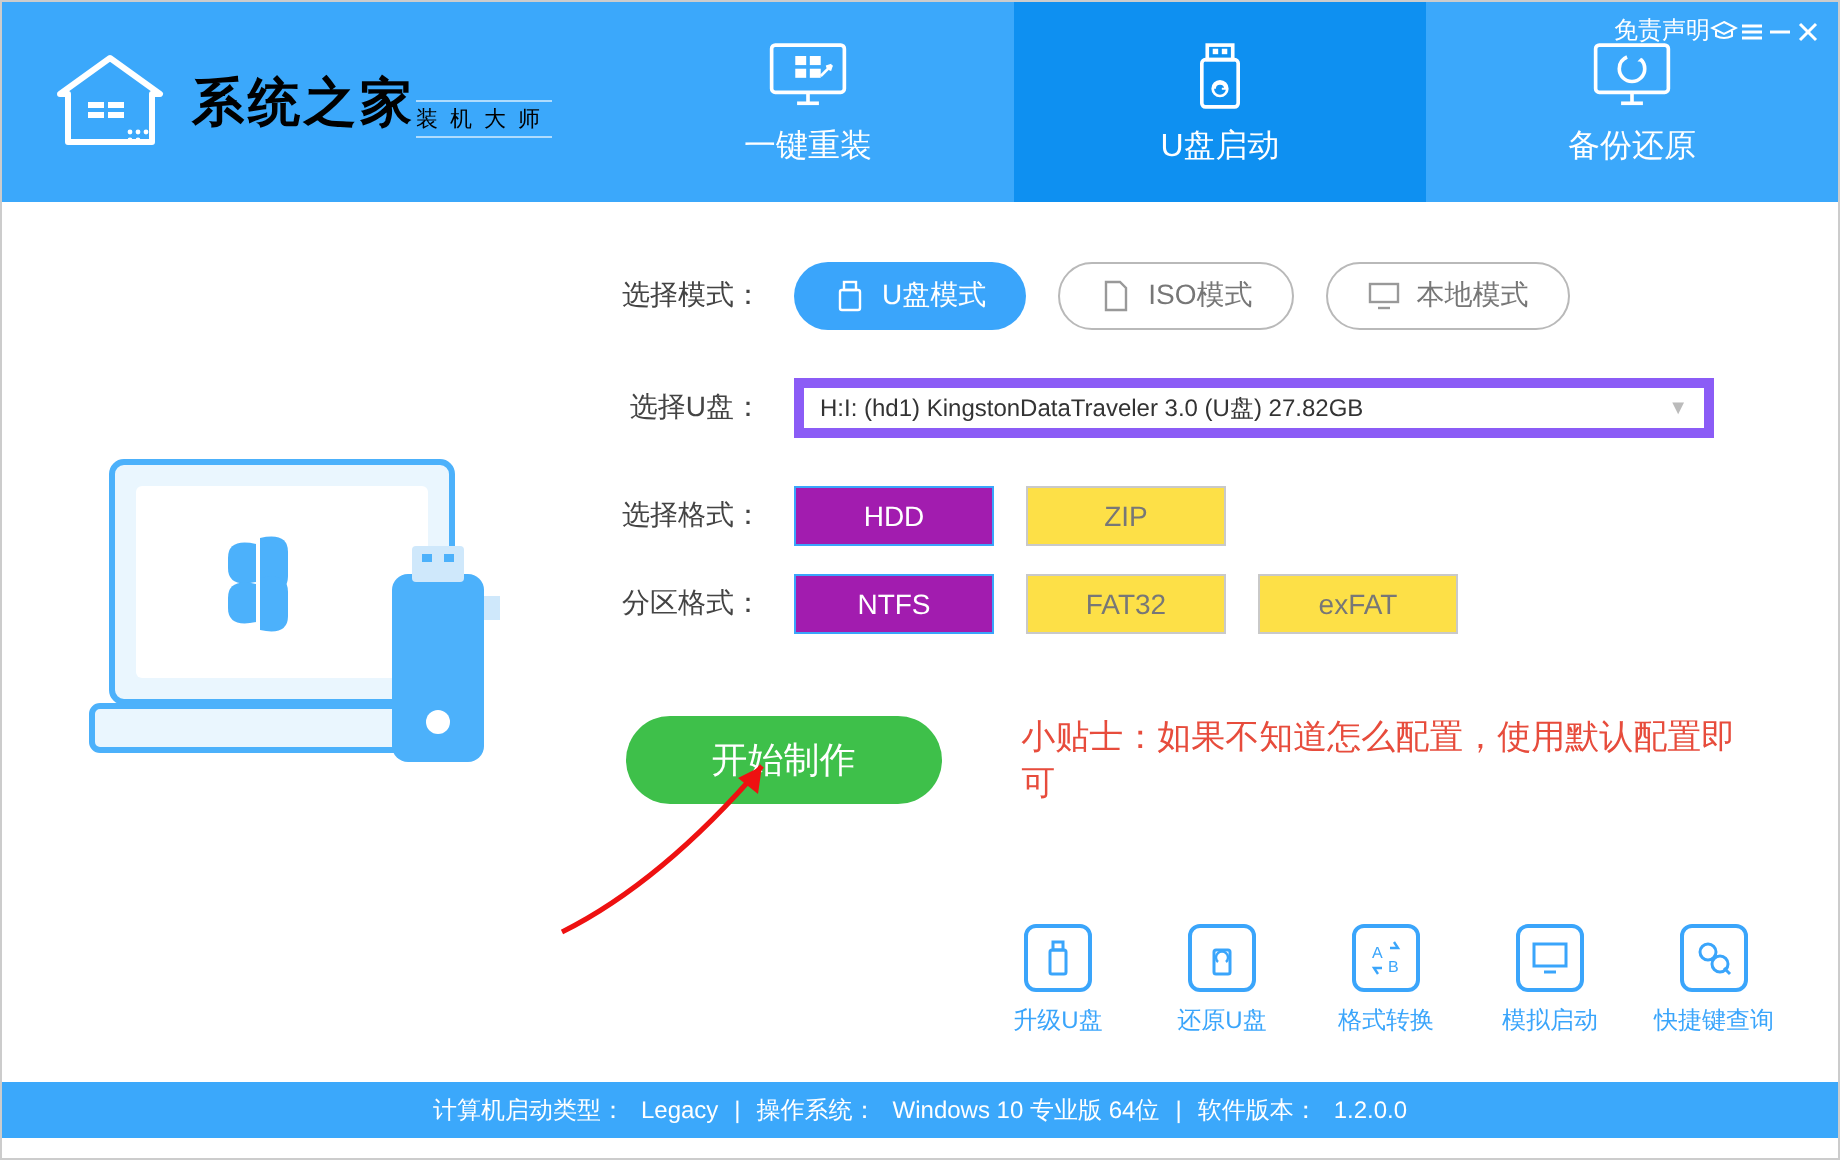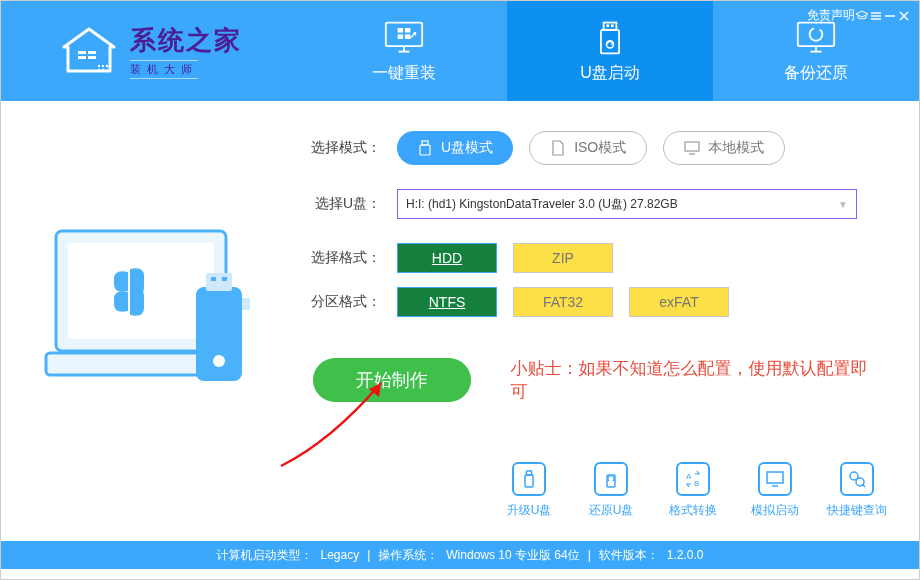--- a/index.html
+++ b/index.html
@@ -2,21 +2,21 @@
 <html><head>
 <meta charset="utf-8">
 <style>
 * { margin: 0; padding: 0; box-sizing: border-box; font-family: "Microsoft YaHei", Arial, sans-serif; }
 body { width: 920px; height: 580px; overflow: hidden; background: #fff; border: 1px solid #ccc; }
 
 
 .header { height: 100px; background: #3ba8fb; display: flex; position: relative; }
 .logo-area { width: 300px; display: flex; align-items: center; justify-content: center; gap: 12px; }
 .logo-icon { width: 58px; height: 48px; }
-.logo-text-wrap { color: #4c1d95; display: flex; flex-direction: column; align-items: flex-start; }
+.logo-text-wrap { color: #000000; display: flex; flex-direction: row; align-items: flex-end; }
 .logo-title { font-size: 26px; font-weight: 700; letter-spacing: 2px; }
 .logo-sub { font-size: 11px; letter-spacing: 6px; border-top: 1px solid rgba(255,255,255,.6); border-bottom: 1px solid rgba(255,255,255,.6); padding: 1px 0; margin-top: 2px; }
 
 .tabs { flex: 1; display: flex; }
 .tab { flex: 1; display: flex; flex-direction: column; align-items: center; justify-content: center; gap: 6px; color: #fff; cursor: pointer; position: relative; }
 .tab.active { background: #0e90f1; }
 .tab-icon { width: 40px; height: 38px; display: flex; align-items: center; justify-content: center; }
 .tab-label { font-size: 16px; }
 
 .win-controls { position: absolute; top: 6px; right: 8px; display: flex; align-items: center; color: #fff; font-size: 12px; }
@@ -30,26 +30,26 @@
 
 .panel { flex: 1; padding: 30px 40px 0 0; }
 .row { display: flex; align-items: center; margin-bottom: 24px; }
 .row-label { width: 80px; font-size: 14px; color: #444; text-align: right; margin-right: 16px; }
 
 .pill { height: 34px; padding: 0 20px; border-radius: 17px; display: inline-flex; align-items: center; gap: 8px; font-size: 14px; cursor: pointer; margin-right: 16px; }
 .pill.primary { background: #3aa5fb; color: #fff; }
 .pill.outline { border: 1px solid #b9b9b9; color: #777; background: #fff; }
 .pill-ico { width: 16px; height: 16px; }
 
-.select-box { flex: 1; max-width: 460px; height: 30px; border: 1px solid #8b5cf6; display: flex; align-items: center; padding: 0 8px; font-size: 12px; font-family: "SimSun", monospace; color: #333; background: #fff; cursor: pointer; position: relative; }
+.select-box { flex: 1; max-width: 460px; height: 30px; border: 5px solid #8b5cf6; display: flex; align-items: center; padding: 0 8px; font-size: 12px; font-family: "SimSun", monospace; color: #333; background: #fff; cursor: pointer; position: relative; }
 .select-caret { position: absolute; right: 8px; color: #bbb; font-size: 10px; }
 
 .optrow { display: flex; align-items: center; margin-bottom: 14px; }
 .optbtn { width: 100px; height: 30px; display: inline-flex; align-items: center; justify-content: center; font-size: 14px; cursor: pointer; margin-right: 16px; border: 1px solid #c9c9c9; color: #777; background: #fde047; }
-.optbtn.sel { background: #15803d; border-color: #3aa5fb; color: #fff; text-decoration: underline; }
+.optbtn.sel { background: #a21caf; border-color: #3aa5fb; color: #fff; }
 
 .start-row { display: flex; align-items: center; margin-top: 40px; }
 .start-btn { width: 160px; height: 44px; background: #3ec04a; color: #fff; border-radius: 24px; display: flex; align-items: center; justify-content: center; font-size: 18px; cursor: pointer; margin-left: 12px; }
 .tip { font-size: 17px; color: #e74c3c; margin-left: 40px; }
 
 .arrow-svg { position: absolute; left: 270px; top: 370px; width: 130px; height: 100px; pointer-events: none; }
 
 
 .quick { position: absolute; right: 30px; bottom: 60px; display: flex; gap: 18px; }
 .qa { width: 64px; display: flex; flex-direction: column; align-items: center; gap: 6px; color: #3aa5fb; cursor: pointer; }

